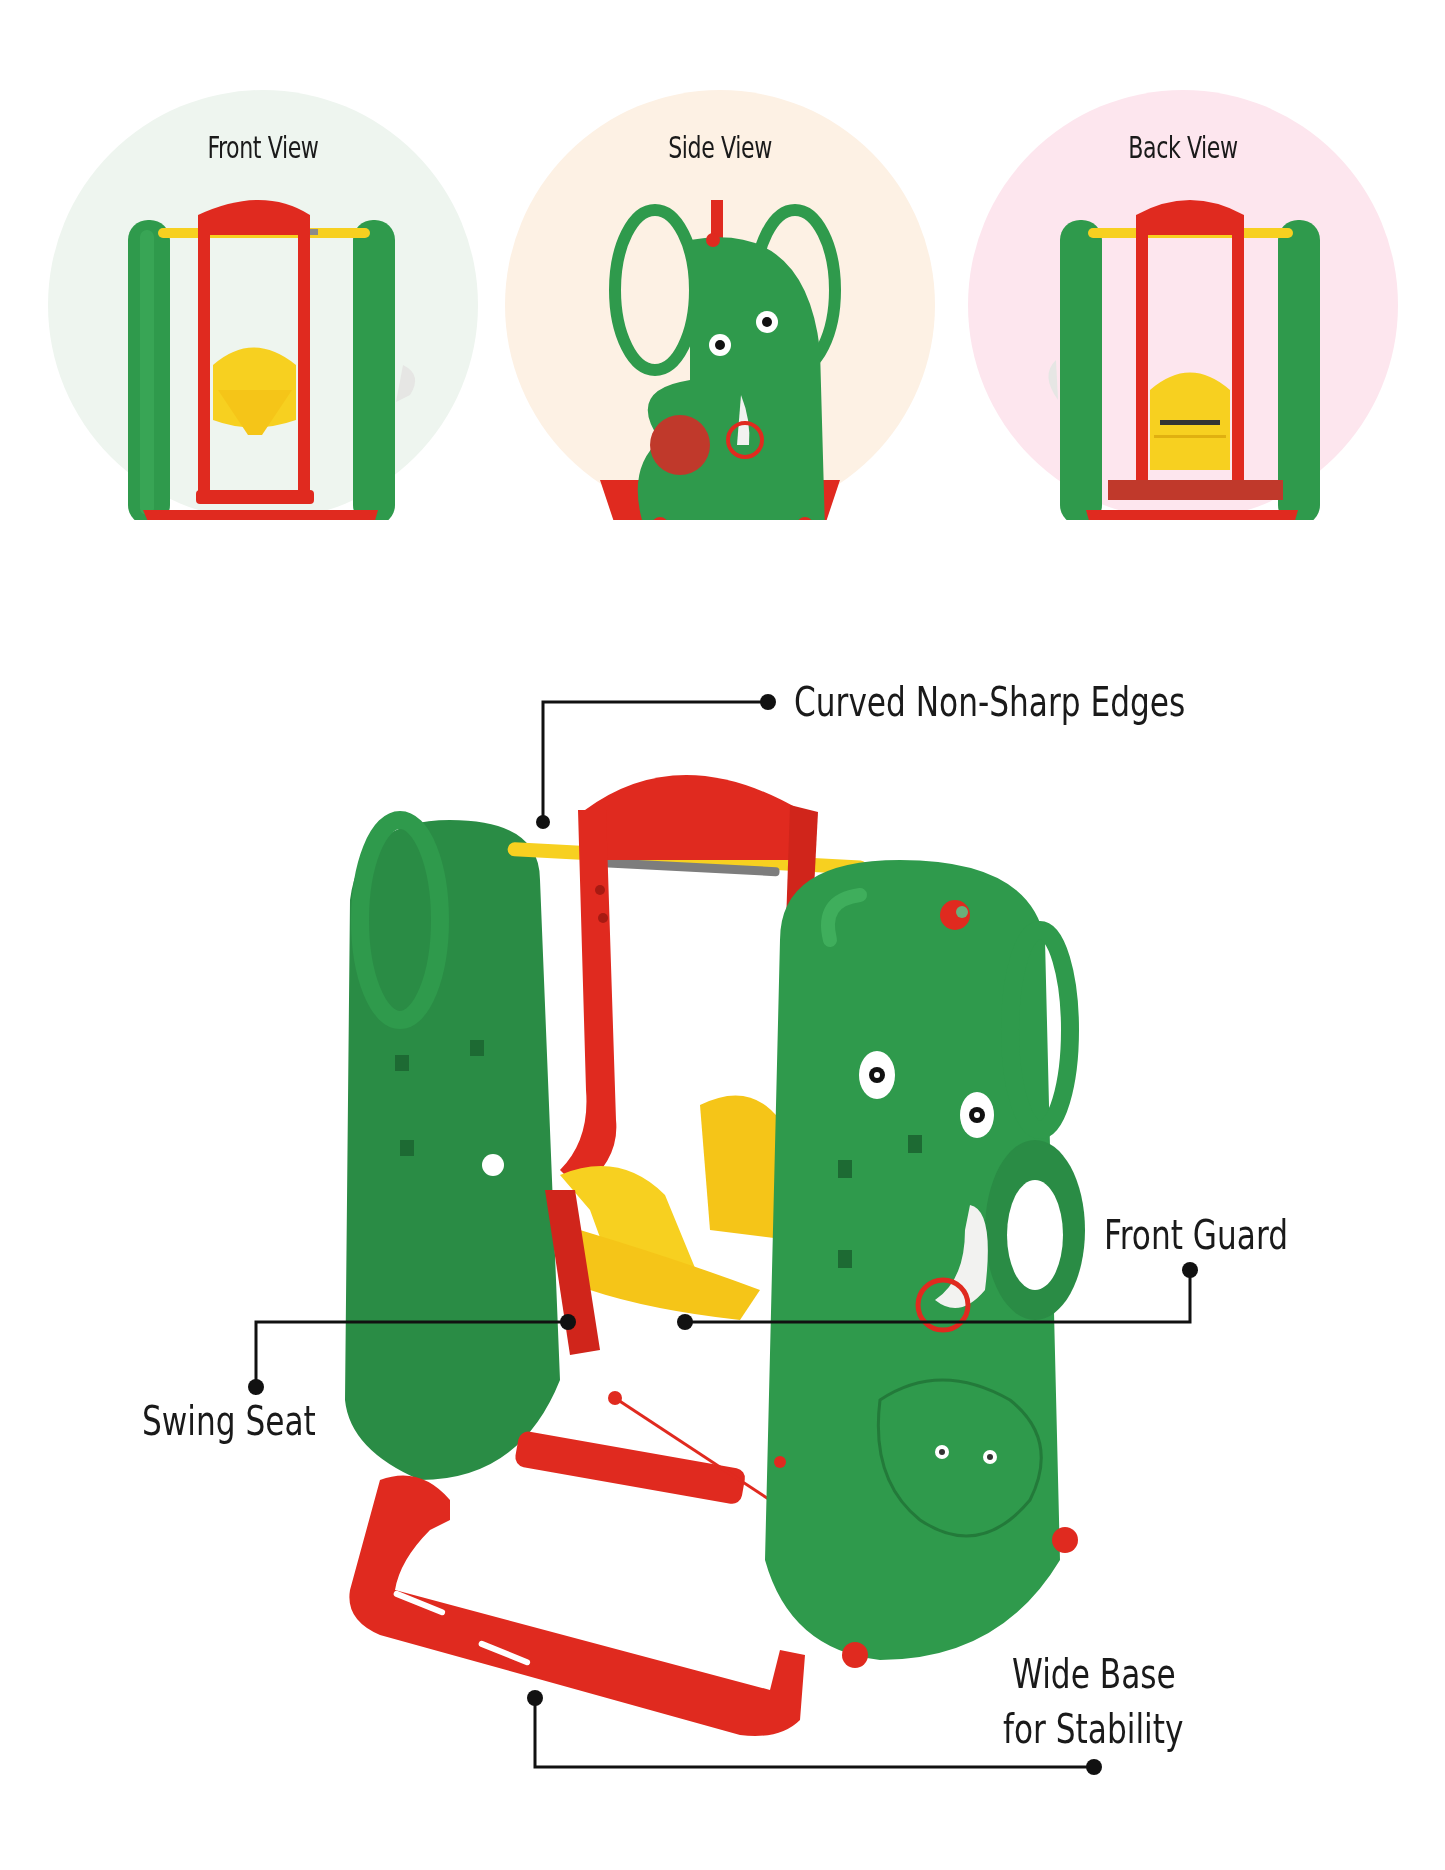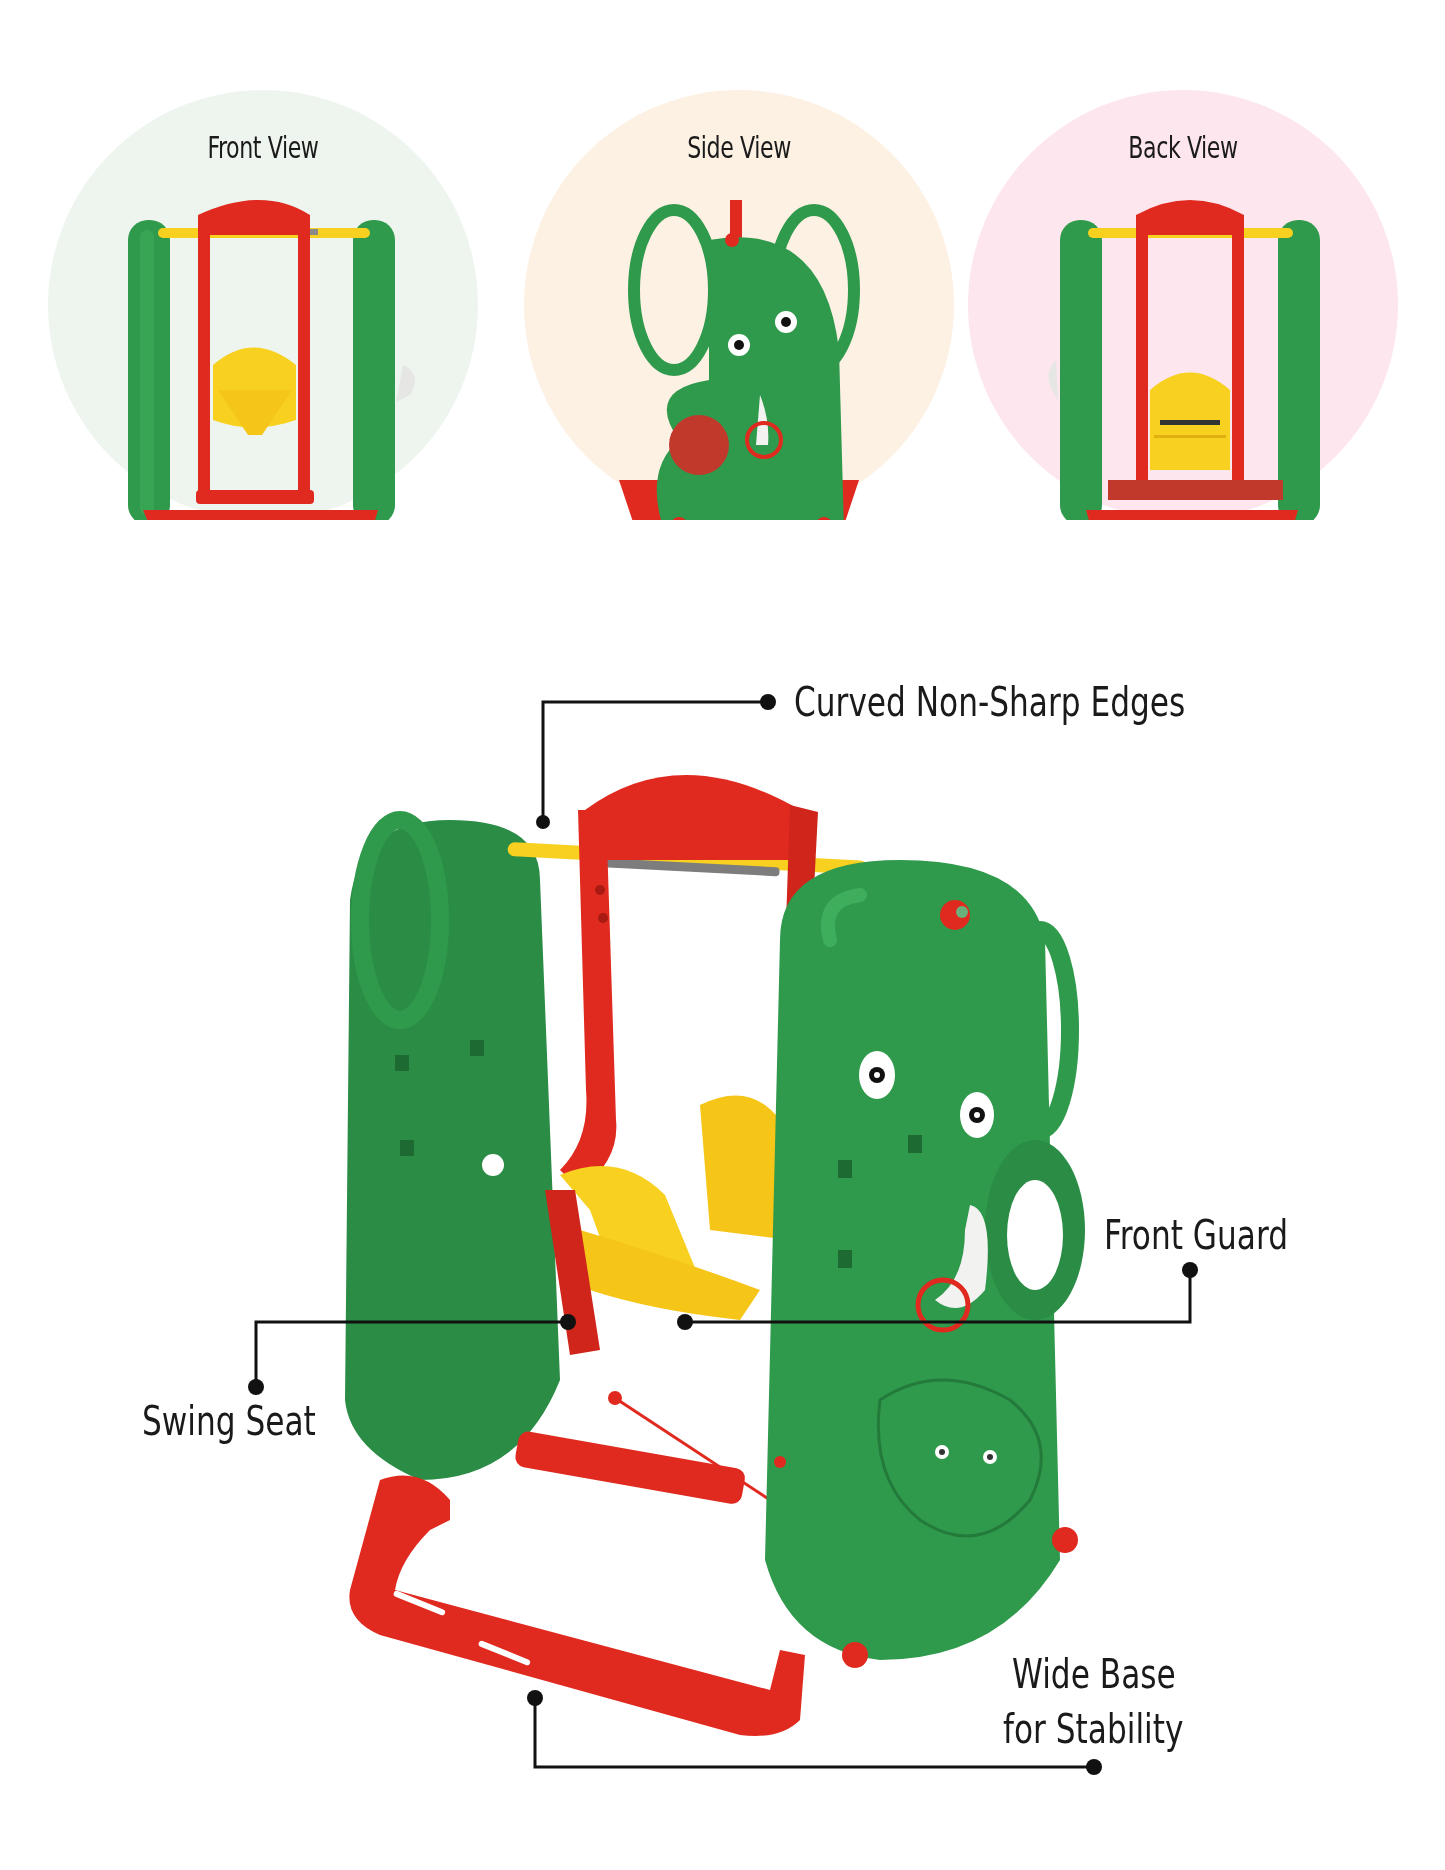--- a/index.html
+++ b/index.html
@@ -38,21 +38,21 @@
     <path d="M170 300 L244 300 L214 345 L200 345 Z" fill="#f5c518"></path>
 
     <rect x="148" y="400" width="118" height="14" rx="4" fill="#e02a1f"></rect>
 
     <path d="M95 420 L330 420 L320 455 Q215 468 110 455 Z" fill="#e02a1f"></path>
 
     <path d="M355 275 Q375 285 362 305 L348 312 Z" fill="#e6e6e4"></path>
   </svg>
 </div>
 
-<div class="view" style="left:524px; top:90px; background:#fdf1e4;">
+<div class="view" style="left:505px; top:90px; background:#fdf1e4;">
   <div class="view-title">Side View</div>
   <svg width="430" height="430" viewBox="0 0 430 430">
 
     <path d="M95 390 L335 390 L315 450 L115 450 Z" fill="#e02a1f"></path>
 
     <ellipse cx="150" cy="200" rx="40" ry="80" fill="none" stroke="#2f9a4c" stroke-width="12"></ellipse>
     <ellipse cx="290" cy="200" rx="40" ry="80" fill="none" stroke="#2f9a4c" stroke-width="12"></ellipse>
 
     <rect x="206" y="110" width="12" height="50" fill="#e02a1f"></rect>
 

